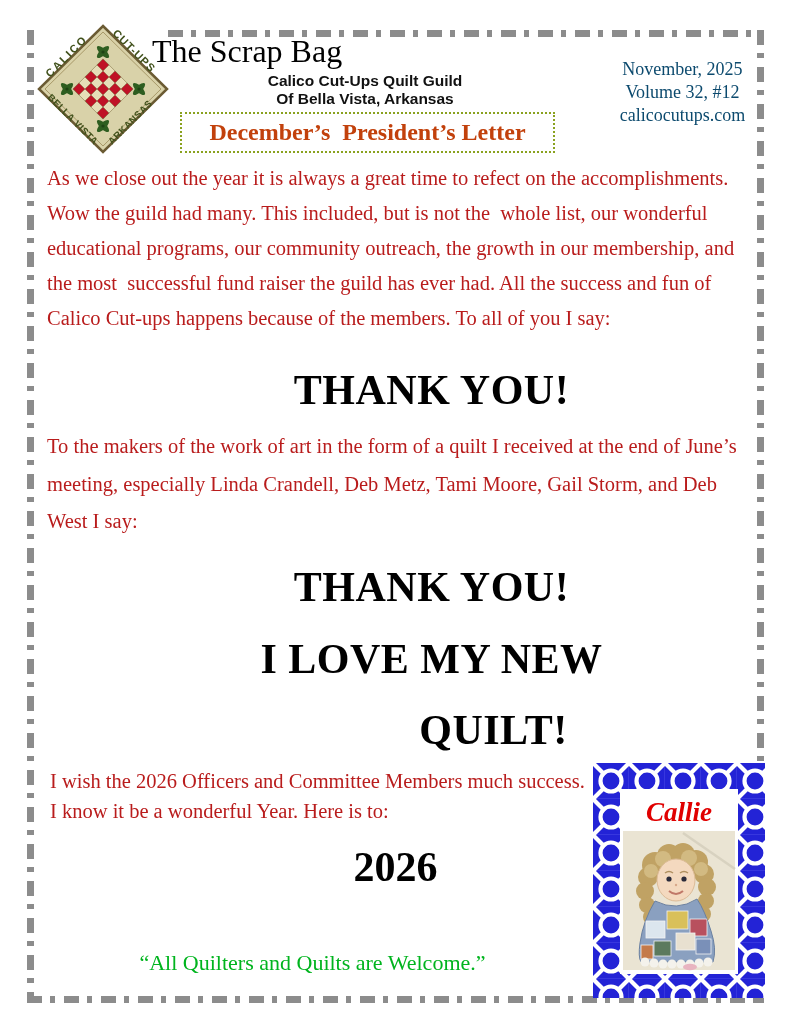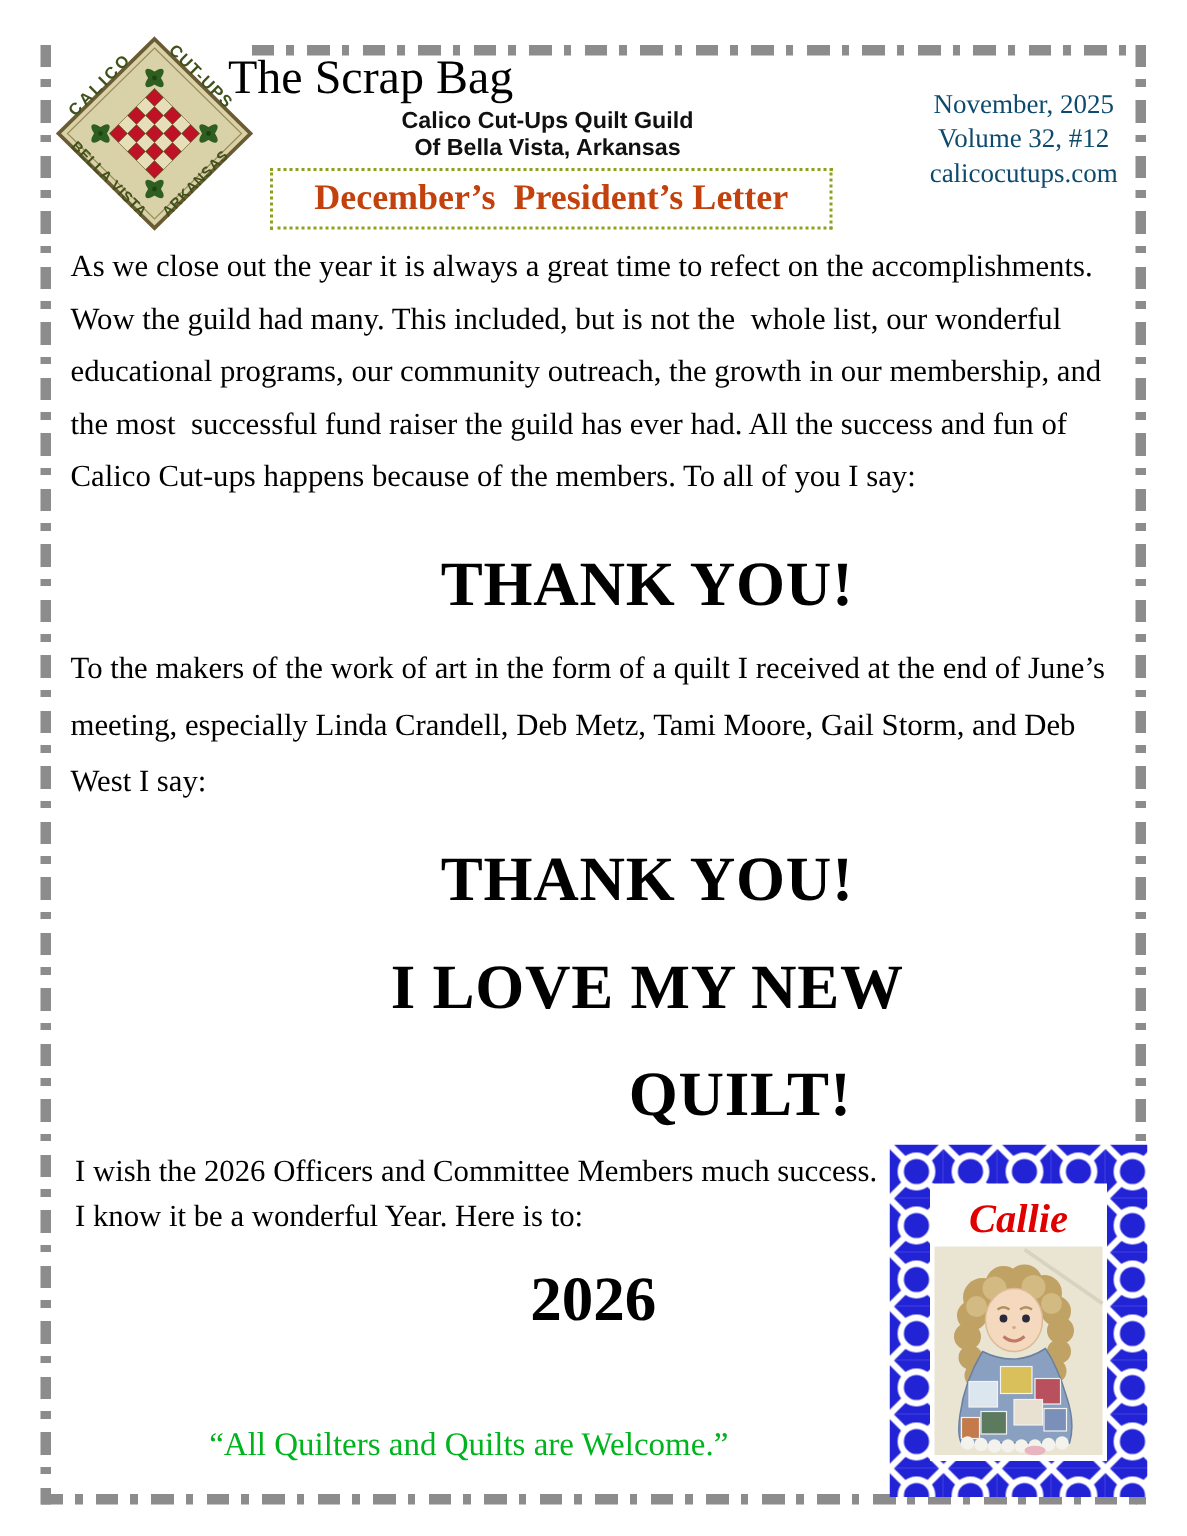--- a/index.html
+++ b/index.html
@@ -24,21 +24,21 @@
   .masthead-org{position:absolute;left:170px;width:390px;text-align:center;
     font-family:"Liberation Sans","DejaVu Sans",sans-serif;font-weight:bold;font-size:15.5px;line-height:18px;color:#111;}
   .org1{top:72px;} .org2{top:90px;}
   .issue-block{position:absolute;left:585px;top:58px;width:195px;text-align:center;
     font-size:18px;line-height:23px;color:#0c4a6e;}
   .section-box{position:absolute;left:180px;top:112px;width:371px;height:37px;
     border:2.5px dotted #8aa21f;display:flex;align-items:center;justify-content:center;
     white-space:pre;font-weight:bold;font-size:24px;color:#c2410c;}
 
   
-  .para{position:absolute;white-space:pre-wrap;color:#000000;}
+  .para{position:absolute;white-space:pre-wrap;color:#b91c1c;}
   .para1{left:47px;top:161px;width:706px;font-size:20.5px;line-height:35px;}
   .para2{left:47px;top:428px;width:700px;font-size:20.5px;line-height:37.5px;}
   .para3{left:50px;top:766px;width:535px;font-size:20.5px;line-height:30px;}
   .shout{position:absolute;width:791px;left:0;text-align:center;font-weight:bold;font-size:42px;letter-spacing:0.5px;margin-left:36px;}
   .shout1{top:366px;}
   .shout2a{top:563px;}
   .shout2b{top:635px;}
   .shout2c{top:706px;left:62px;}
   .year{position:absolute;top:843px;left:0;width:791px;text-align:center;font-weight:bold;font-size:42px;}
   .closing-quote{position:absolute;top:950px;left:0;width:625px;text-align:center;

